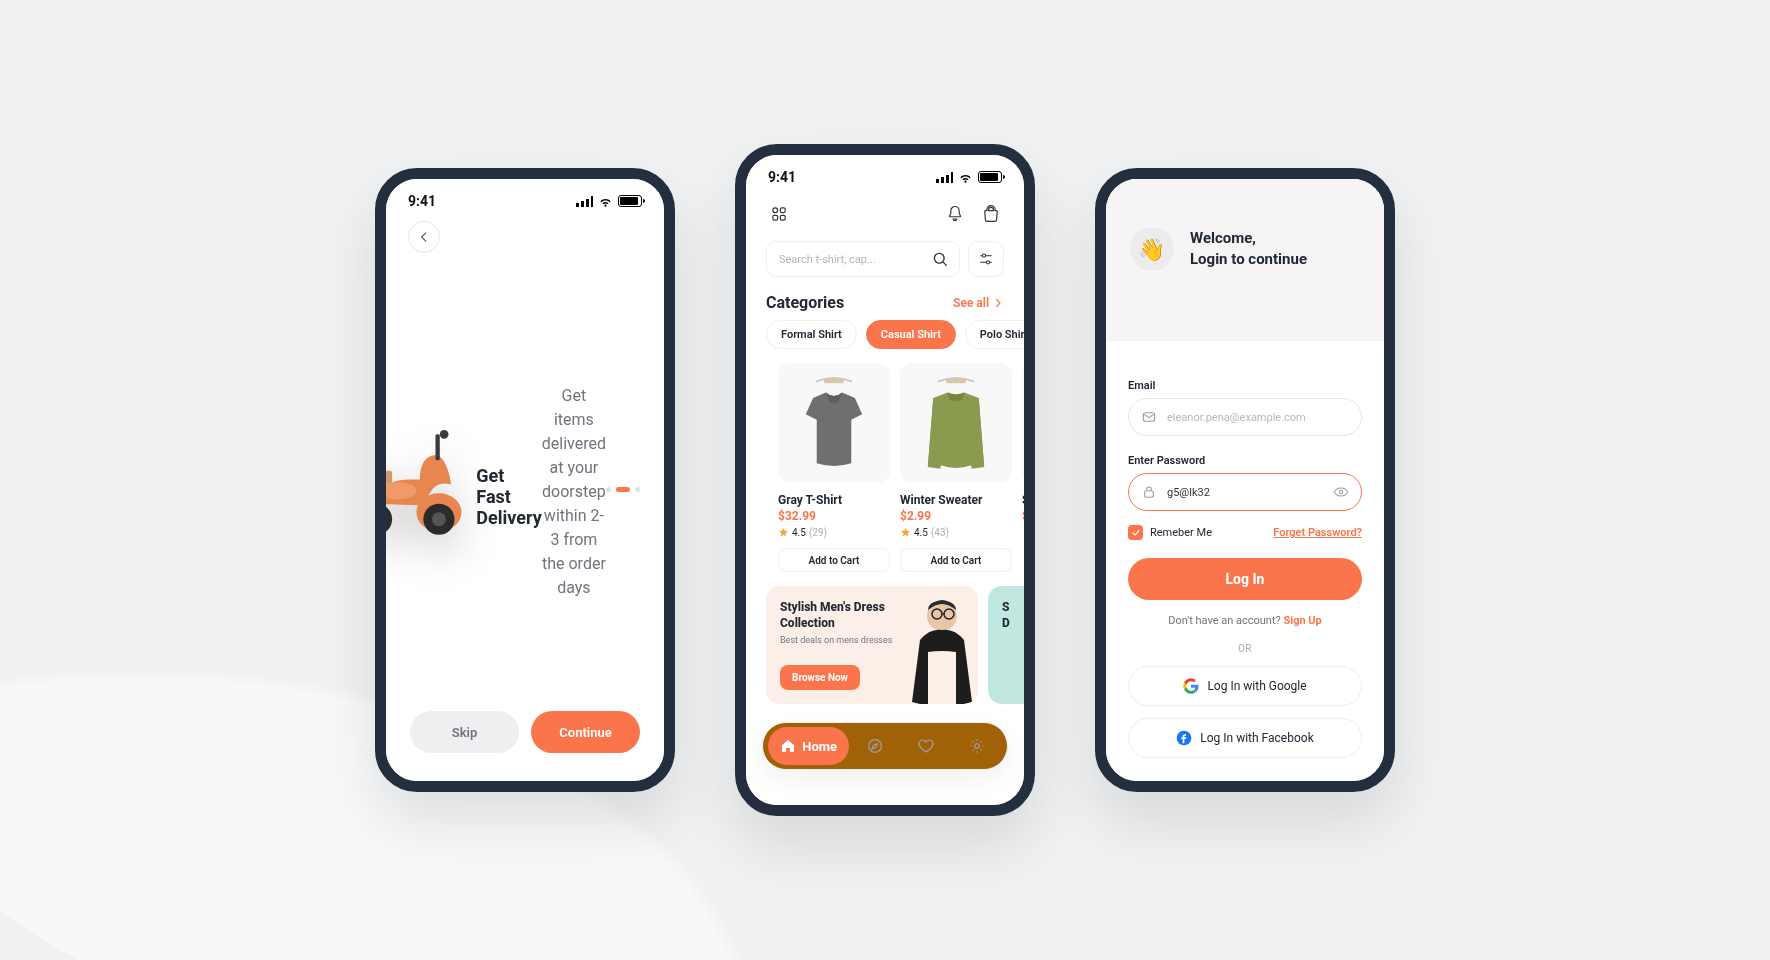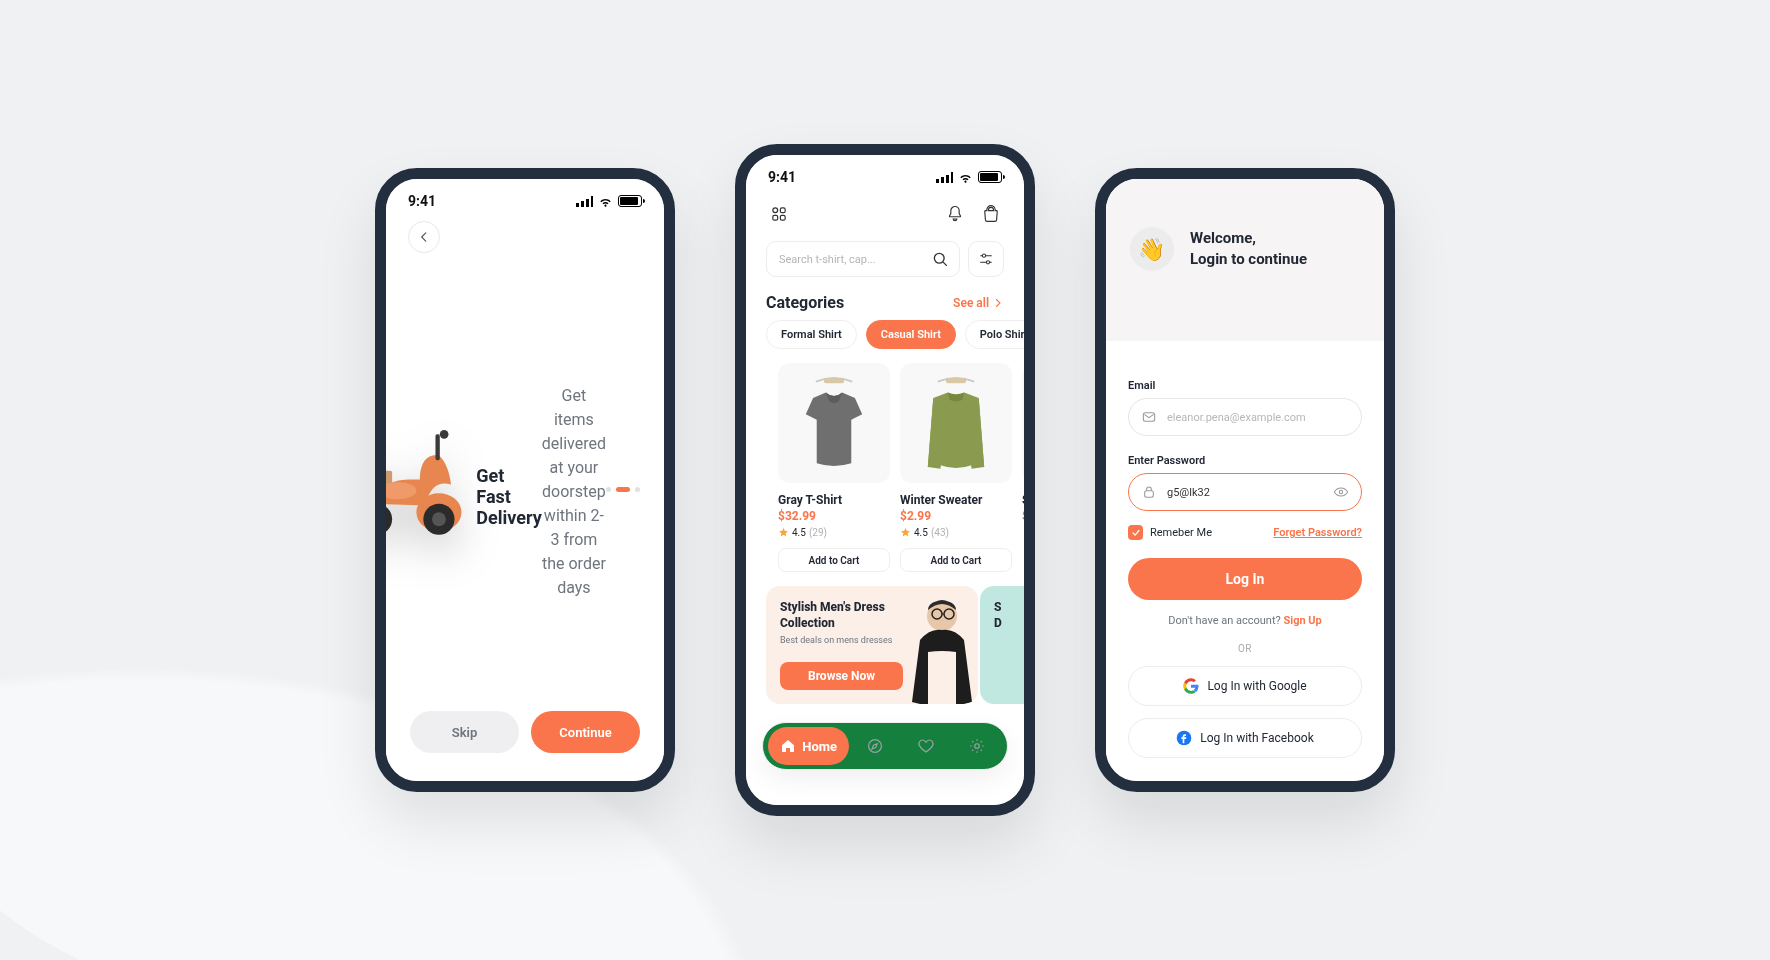--- a/index.html
+++ b/index.html
@@ -68,28 +68,28 @@
 .chip{padding:7px 14px;border-radius:16px;border:1px solid #eee;font-size:11px;font-weight:600;color:var(--text-dark);white-space:nowrap;background:#fff;}
 .chip.active{background:var(--accent);color:#fff;border-color:var(--accent);}
 .products{display:flex;gap:10px;padding:14px 32px 0;overflow:hidden;}
 .product{flex:0 0 112px;display:flex;flex-direction:column;}
 .prod-img{height:120px;border-radius:12px;background:var(--card-bg);display:flex;align-items:flex-start;justify-content:center;padding-top:8px;}
 .prod-name{font-size:12px;font-weight:700;color:var(--text-dark);margin-top:10px;white-space:nowrap;overflow:hidden;text-overflow:ellipsis;}
 .prod-price{font-size:12px;font-weight:700;color:var(--accent);margin-top:2px;}
 .prod-rating{font-size:10px;color:var(--text-dark);display:flex;align-items:center;gap:3px;margin-top:4px;}
 .prod-rating .count{color:#b0b0b0;}
 .add-cart{height:24px;border:1px solid #eee;border-radius:8px;font-size:10px;font-weight:600;color:var(--text-dark);background:#fff;margin-top:10px;}
-.promo-row{display:flex;gap:2px;padding:14px 20px 0;overflow:hidden;}
+.promo-row{display:flex;gap:10px;padding:14px 20px 0;overflow:hidden;}
 .promo{flex:0 0 212px;height:118px;border-radius:14px;padding:14px;position:relative;overflow:hidden;background:#FBEFE8;display:flex;flex-direction:column;justify-content:space-between;}
 .promo.alt{background:#C1E8E0;}
 .promo-title{font-size:12px;font-weight:800;color:var(--text-dark);line-height:1.3;max-width:110px;}
 .promo-sub{font-size:9px;color:var(--text-med);margin-top:4px;}
-.promo-btn{align-self:flex-start;background:var(--accent);color:#fff;border:none;border-radius:8px;padding:7px 28px;font-size:12px;font-weight:700;margin-top:8px;cursor:pointer;}
+.promo-btn{align-self:flex-start;background:var(--accent);color:#fff;border:none;border-radius:8px;padding:7px 12px;font-size:10px;font-weight:700;margin-top:8px;cursor:pointer;}
 .promo-figure{position:absolute;right:-6px;bottom:0;width:90px;height:110px;}
-.tabbar{margin:18px 16px 14px;height:48px;background:#15803d;border:1px solid #efefef;border-radius:26px;display:flex;align-items:center;padding:5px;gap:0;box-shadow:0 10px 26px rgba(0,0,0,0.06);}
+.tabbar{margin:18px 16px 14px;height:48px;background:#a16207;border:1px solid #efefef;border-radius:26px;display:flex;align-items:center;padding:5px;gap:0;box-shadow:0 10px 26px rgba(0,0,0,0.06);}
 .tab{flex:1;height:38px;display:flex;align-items:center;justify-content:center;color:#9aa0a6;border-radius:20px;font-size:13px;}
 .tab.active{background:var(--accent);color:#fff;font-weight:700;gap:6px;flex:1.6;}
 
 
 .login-top{background:#F6F4F4;padding:48px 24px 70px;display:flex;align-items:center;gap:16px;}
 .wave-emoji{width:44px;height:44px;border-radius:50%;background:#ECECEC;display:flex;align-items:center;justify-content:center;font-size:22px;}
 .login-head{font-size:15px;font-weight:700;color:var(--text-dark);line-height:1.4;}
 .form{padding:20px 22px 0;display:flex;flex-direction:column;}
 .label{font-size:11px;font-weight:600;color:var(--text-dark);margin:18px 0 6px;}
 .input{height:38px;border:1px solid #e6e6e6;border-radius:20px;display:flex;align-items:center;padding:0 12px;gap:8px;}

